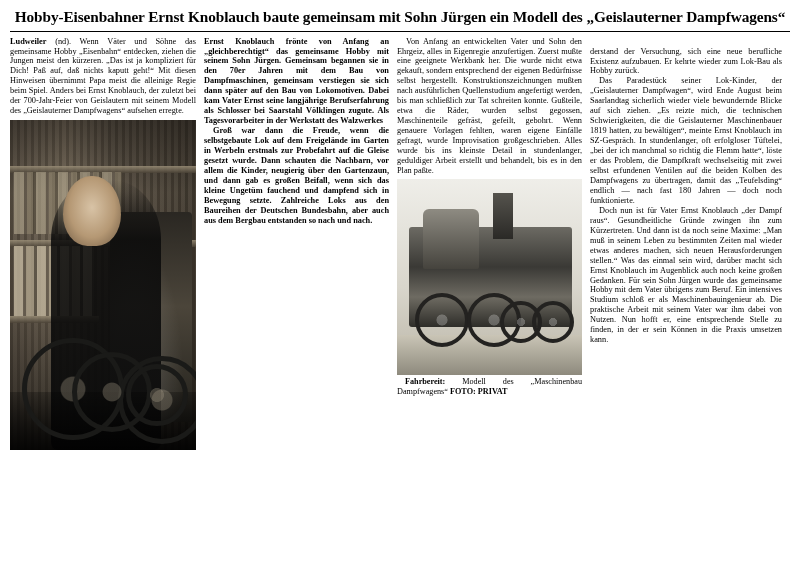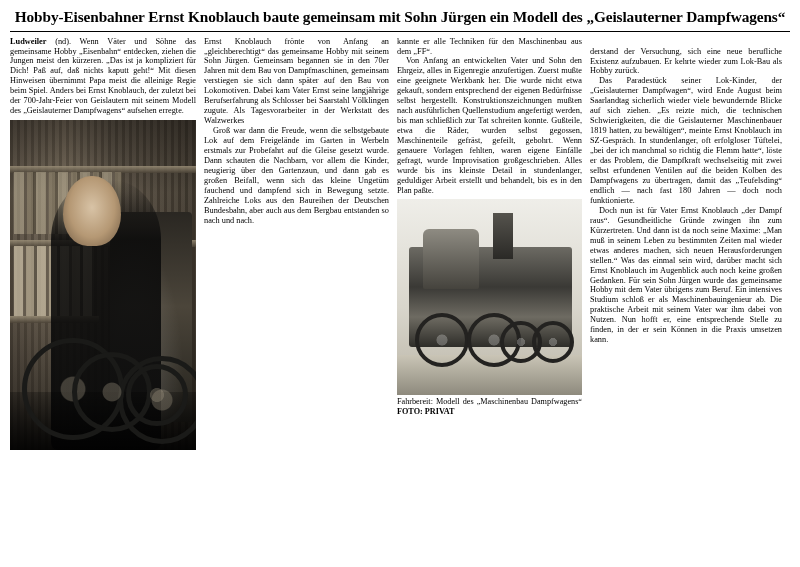--- a/index.html
+++ b/index.html
@@ -42,21 +42,21 @@
   }
   .col {
     box-sizing: border-box;
     font-size: 8.3px;
     line-height: 1.2;
     text-align: justify;
     hyphens: auto;
     -webkit-hyphens: auto;
   }
   .col1 { width: 193px; padding-right: 7px; }
-  .col2 { width: 193px; padding-right: 7px; padding-left: 1px;}
+  .col2 { width: 193px; padding-right: 7px; padding-left: 1px; font-weight: bold;}
   .col3 { width: 193px; padding-right: 7px; padding-left: 1px;}
   .col4 { width: 193px; padding-left: 1px; margin-top: 10px;}
   .col p { margin: 0; text-indent: 9px; }
   .col p.noindent { text-indent: 0; }
   .leadword { font-weight: bold; }
 
   
   .photo-main {
     width: 100%;
     height: 330px;
@@ -188,21 +188,21 @@
   .photo-small .sw2 { width: 46px; height: 46px; left: 70px; bottom: 28px; }
   .photo-small .sw3 { width: 34px; height: 34px; right: 40px; bottom: 32px; }
   .photo-small .sw4 { width: 34px; height: 34px; right: 8px; bottom: 32px; }
   .photo-small .sfloor {
     position: absolute; left:0; right:0; bottom:0; height: 40px;
     background: linear-gradient(180deg, #cac5b6, #8e8a7d);
   }
   .cap-inline {
     font-size: 8.2px; line-height: 1.22; text-align: justify; margin: 0 0 4px 0;
   }
-  .cap-inline .bold { font-weight: normal; }
+  .cap-inline .bold { font-weight: bold; margin-left: 8px; }
 </style>
 </head>
 <body>
 
 <div class="page">
 
   <div class="headline">Hobby-Eisenbahner Ernst Knoblauch baute gemeinsam mit Sohn Jürgen ein Modell des „Geislauterner Dampfwagens“</div>
   <div class="rule"></div>
 
   <div class="columns">
@@ -228,21 +228,20 @@
       </div>
 
     </div>
 
     <div class="col col2">
       <p class="noindent">Ernst Knoblauch frönte von Anfang an „gleichberechtigt“ das gemeinsame Hobby mit seinem Sohn Jürgen. Gemeinsam begannen sie in den 70er Jahren mit dem Bau von Dampfmaschinen, gemeinsam verstiegen sie sich dann später auf den Bau von Lokomotiven. Dabei kam Vater Ernst seine langjährige Berufserfahrung als Schlosser bei Saarstahl Völklingen zugute. Als Tagesvorarbeiter in der Werkstatt des Walzwerkes</p>
       <p>Groß war dann die Freude, wenn die selbstgebaute Lok auf dem Freigelände im Garten in Werbeln erstmals zur Probefahrt auf die Gleise gesetzt wurde. Dann schauten die Nachbarn, vor allem die Kinder, neugierig über den Gartenzaun, und dann gab es großen Beifall, wenn sich das kleine Ungetüm fauchend und dampfend sich in Bewegung setzte. Zahlreiche Loks aus den Baureihen der Deutschen Bundesbahn, aber auch aus dem Bergbau entstanden so nach und nach.</p>
     </div>
 
     <div class="col col3">
-      <p class="noindent">kannte er alle Techniken für den Maschinenbau aus dem „FF“.</p>
       <p>Von Anfang an entwickelten Vater und Sohn den Ehrgeiz, alles in Eigenregie anzufertigen. Zuerst mußte eine geeignete Werkbank her. Die wurde nicht etwa gekauft, sondern entsprechend der eigenen Bedürfnisse selbst hergestellt. Konstruktionszeichnungen mußten nach ausführlichen Quellenstudium angefertigt werden, bis man schließlich zur Tat schreiten konnte. Gußteile, etwa die Räder, wurden selbst gegossen, Maschinenteile gefräst, gefeilt, gebohrt. Wenn genauere Vorlagen fehlten, waren eigene Einfälle gefragt, wurde Improvisation großgeschrieben. Alles wurde bis ins kleinste Detail in stundenlanger, geduldiger Arbeit erstellt und behandelt, bis es in den Plan paßte.</p>
 
       <div class="photo-small">
         <div class="sbg"></div>
         <div class="loco"></div>
         <div class="boiler"></div>
         <div class="stack"></div>
         <div class="sfloor"></div>
         <div class="swheel sw1"></div>
         <div class="swheel sw2"></div>

